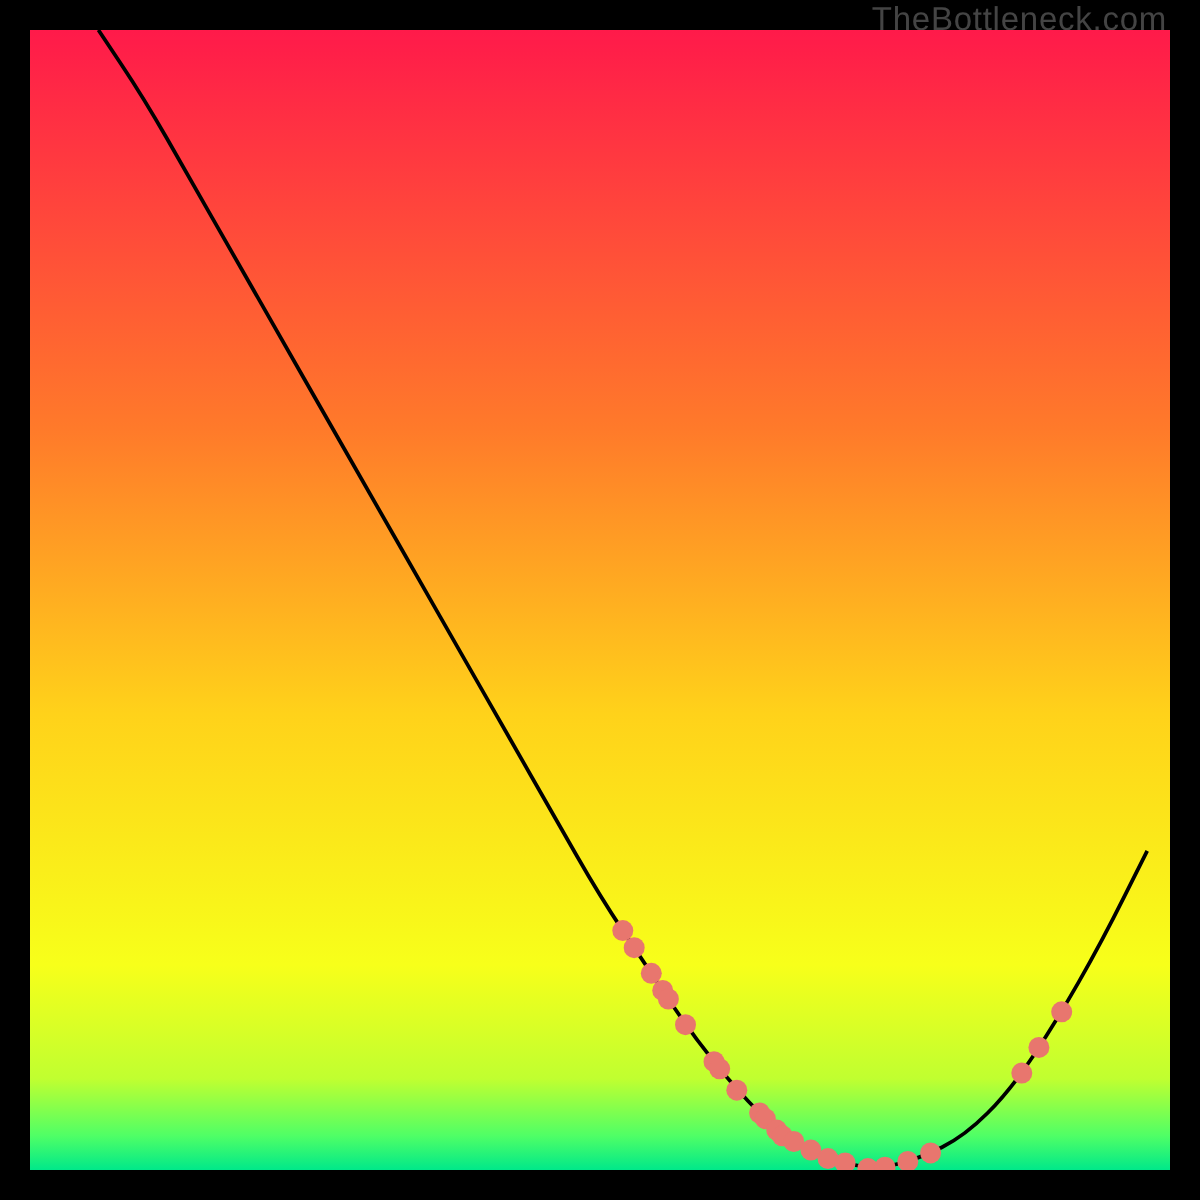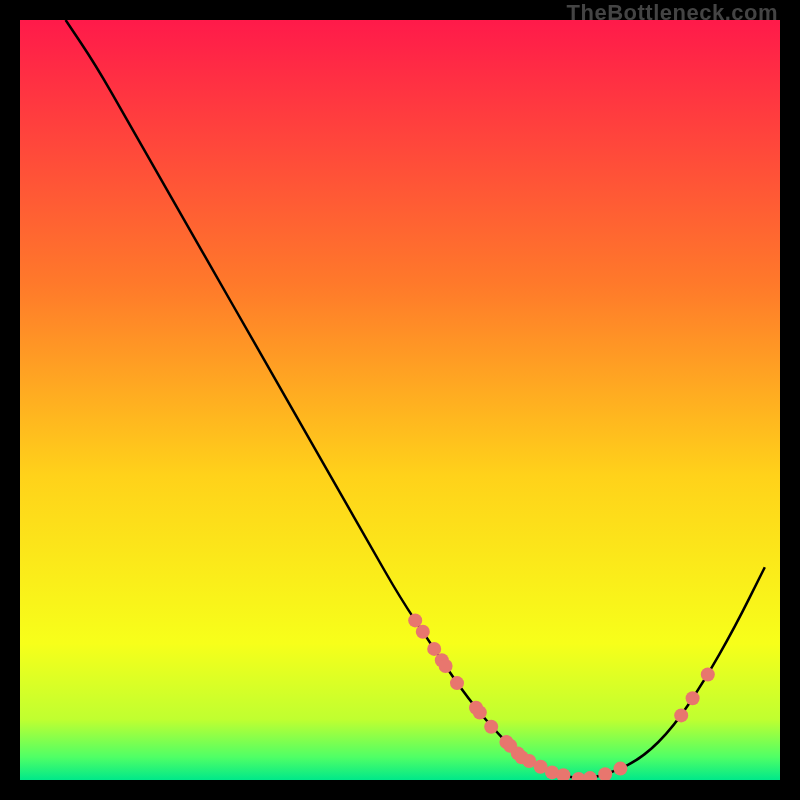--- a/index.html
+++ b/index.html
@@ -10,21 +10,21 @@
     background: #000;
     font-family: Arial, Helvetica, sans-serif;
     overflow: hidden;
   }
   .watermark {
     position: absolute;
     top: 0px;
     right: 22px;
     color: #444;
     font-size: 22px;
-    font-weight: 700;
+    font-weight: 400;
     letter-spacing: 0.5px;
     user-select: none;
   }
   svg {
     position: absolute;
     left: 20px;
     top: 20px;
     width: 760px;
     height: 760px;
     display: block;

